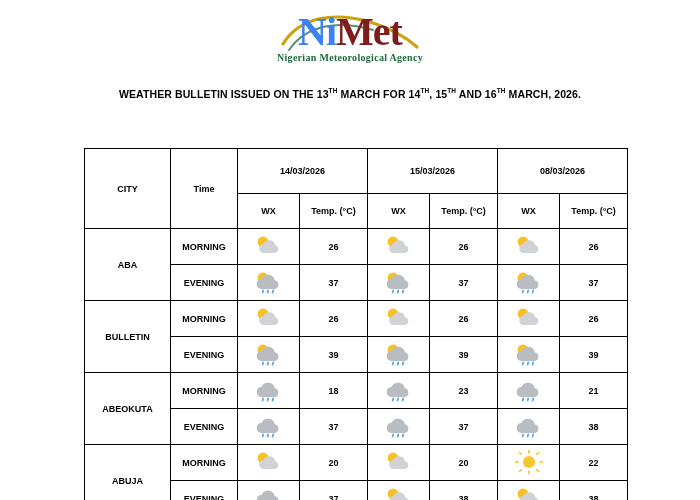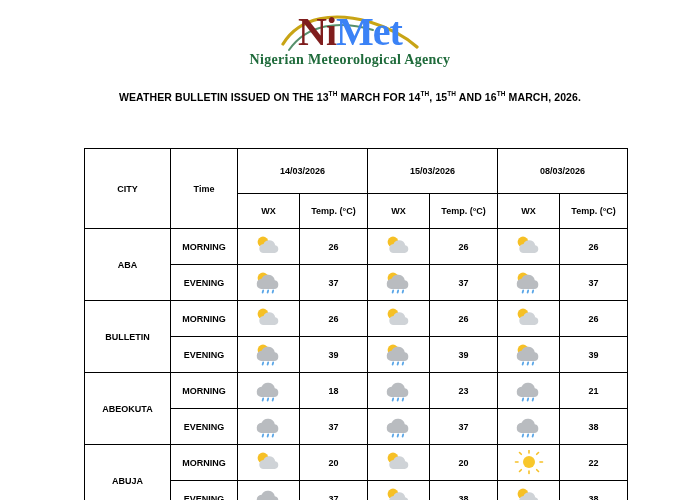--- a/index.html
+++ b/index.html
@@ -30,29 +30,29 @@
   .logo-text {
     font-family: "Liberation Serif", serif;
     font-weight: bold;
     font-size: 40px;
     letter-spacing: -1px;
     color: #1f6b3b;
     position: relative;
     display: inline-block;
   }
   .logo-text .mid {
+    color: #3b82f6;
+    text-align: center;
+  }
+  .logo-text .met {
     color: #7f1d1d;
-    text-align: center;
-  }
-  .logo-text .met {
-    color: #3b82f6;
   }
   .logo-sub {
     font-family: "Liberation Serif", serif;
-    font-size: 14px;
+    font-size: 10px;
     font-weight: bold;
     color: #1f6b3b;
     letter-spacing: 0.3px;
     margin-top: 1px;
   }
   .logo-swoosh {
     position: absolute;
     left: 50%;
     transform: translateX(-50%);
     top: 2px;

